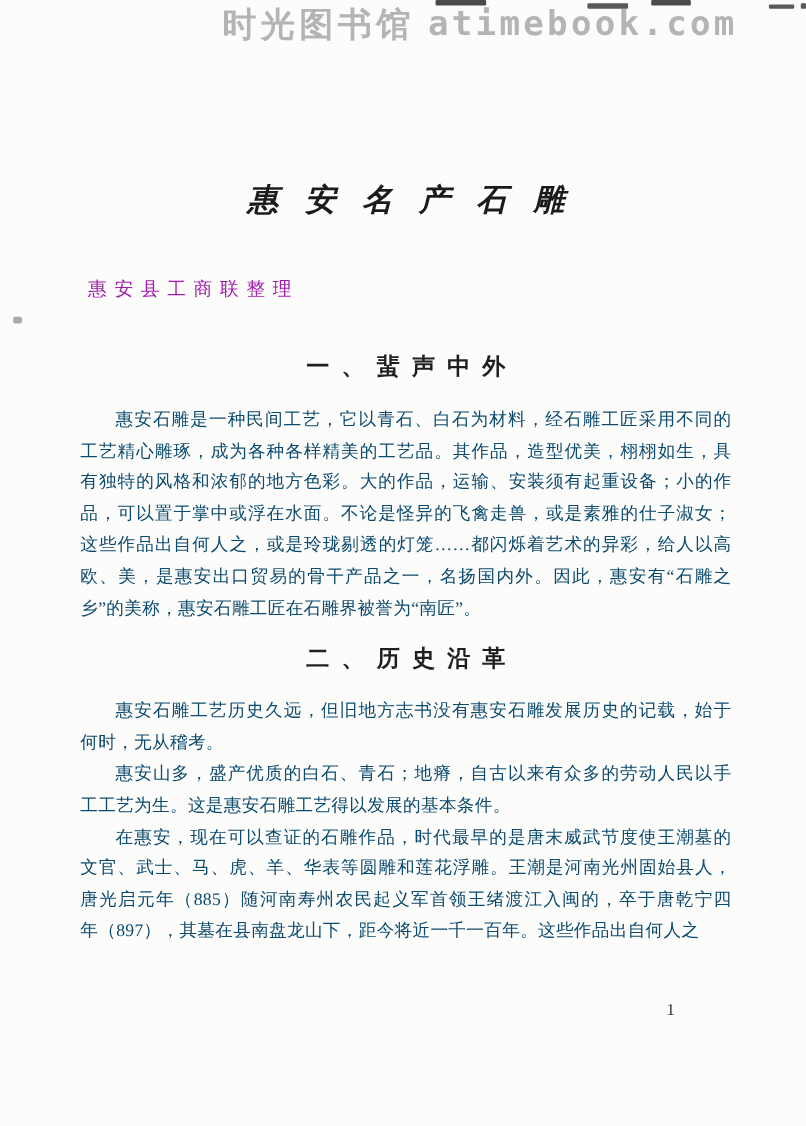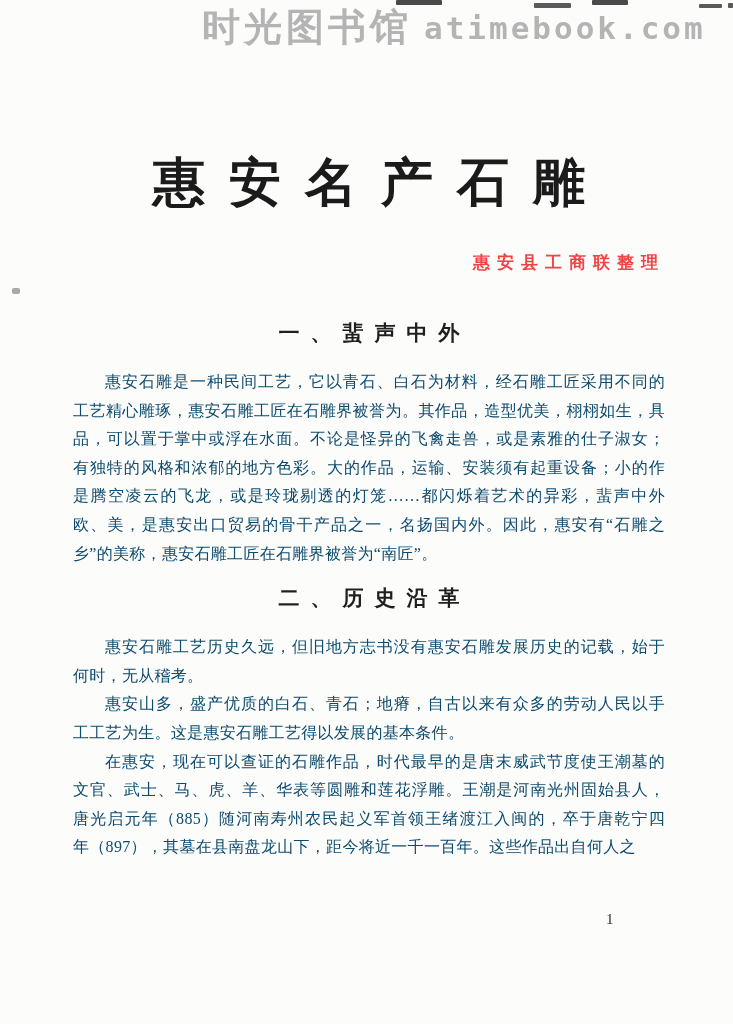--- a/index.html
+++ b/index.html
@@ -14,49 +14,50 @@
   }
   
   .watermark{
     position:absolute;top:2px;left:202px;
     white-space:nowrap;
     color:#b4b4b4;
     font-weight:bold;
     user-select:none;
   }
   .wm-cjk{
-    font-size:38px;letter-spacing:4px;
+    font-size:31px;letter-spacing:4px;
     font-family:"Liberation Sans","DejaVu Sans",sans-serif;
   }
   .wm-latin{
     font-size:31px;letter-spacing:3px;margin-left:12px;
     font-family:"DejaVu Sans Mono","Liberation Mono",monospace;
     vertical-align:1px;
     text-align:center;
   }
   
   .artifact{position:absolute;background:#4a4a4a;border-radius:1px;}
   .speck{position:absolute;background:#9a9a9a;border-radius:2px;opacity:.85;}
   
   .content{
     position:absolute;left:73px;top:158px;width:592px;
   }
   .doc-title{
     margin:0 0 44px 0;
     text-align:center;
-    font-size:52px;line-height:50px;
+    font-size:28px;line-height:50px;
     font-weight:bold;color:#1b1b1b;
     letter-spacing:24px;text-indent:24px;
     white-space:nowrap;
+    font-style:italic;
   }
   .byline{
     margin:0;
-    text-align:right;
+    text-align:left;
     font-size:17px;line-height:22px;
-    font-weight:bold;color:#ef4444;
+    font-weight:normal;color:#a21caf;
     letter-spacing:7px;text-indent:7px;
   }
   .section-heading{
     text-align:center;
     font-size:21px;line-height:27px;
     font-weight:bold;color:#1f1f1f;
     letter-spacing:11px;text-indent:11px;
     margin:17px 0 21px 0;
   }
   .doc-section:first-of-type .section-heading{margin-top:46px;text-align:center;}
@@ -95,24 +96,24 @@
   </div>
 
   <div class="content">
     <h1 class="doc-title">惠安名产石雕</h1>
     <div class="byline">惠安县工商联整理</div>
     <div id="sections-root">
         <section class="doc-section">
           <h2 class="section-heading">一、蜚声中外</h2>
           <div class="para">
             <div class="pline indent">惠安石雕是一种民间工艺，它以青石、白石为材料，经石雕工匠采用不同的</div>
-            <div class="pline">工艺精心雕琢，惠安石雕工匠在石雕界被誉为。其作品，造型优美，栩栩如生，具</div>
+            <div class="pline">工艺精心雕琢，成为各种各样精美的工艺品。其作品，造型优美，栩栩如生，具</div>
+            <div class="pline">有独特的风格和浓郁的地方色彩。大的作品，运输、安装须有起重设备；小的作</div>
             <div class="pline">品，可以置于掌中或浮在水面。不论是怪异的飞禽走兽，或是素雅的仕子淑女；</div>
-            <div class="pline">有独特的风格和浓郁的地方色彩。大的作品，运输、安装须有起重设备；小的作</div>
-            <div class="pline">是腾空凌云的飞龙，或是玲珑剔透的灯笼……都闪烁着艺术的异彩，蜚声中外</div>
+            <div class="pline">这些作品出自何人之，或是玲珑剔透的灯笼……都闪烁着艺术的异彩，给人以高</div>
             <div class="pline">欧、美，是惠安出口贸易的骨干产品之一，名扬国内外。因此，惠安有“石雕之</div>
             <div class="pline last">乡”的美称，惠安石雕工匠在石雕界被誉为“南匠”。</div>
           </div>
         </section>
         <section class="doc-section">
           <h2 class="section-heading">二、历史沿革</h2>
           <div class="para">
             <div class="pline indent">惠安石雕工艺历史久远，但旧地方志书没有惠安石雕发展历史的记载，始于</div>
             <div class="pline last">何时，无从稽考。</div>
           </div>

